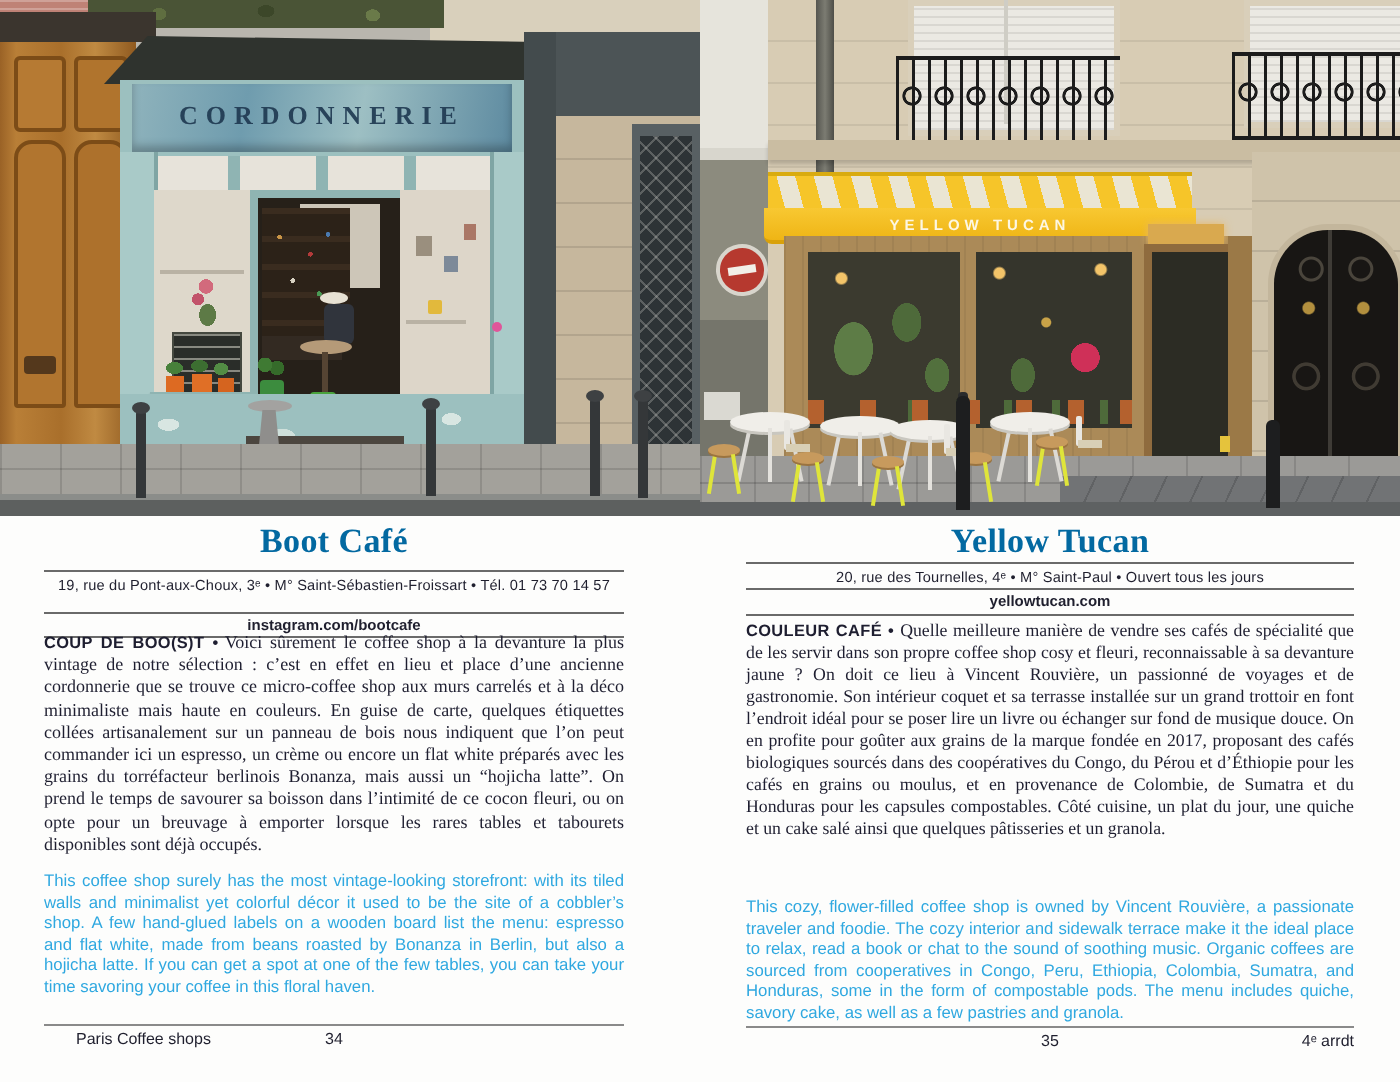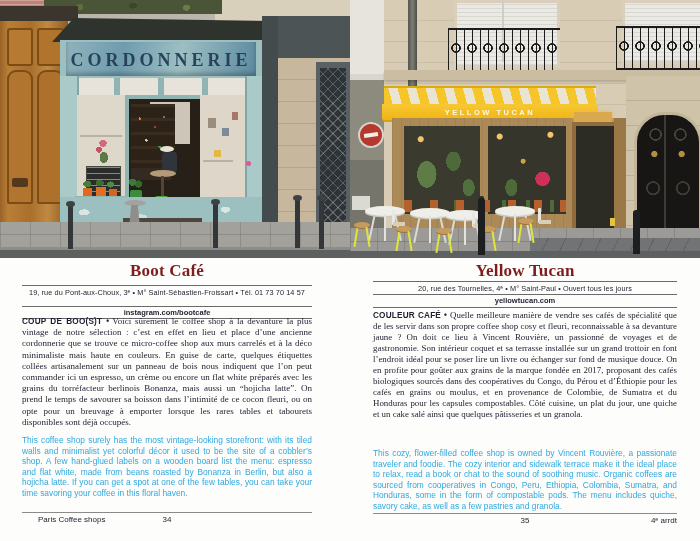--- a/index.html
+++ b/index.html
@@ -5,21 +5,21 @@
   html,body{margin:0;padding:0;background:#ffffff;}
   .spread{position:relative;width:700px;height:541px;background:#fdfdfc;overflow:hidden;
           font-family:"Liberation Sans",sans-serif;}
   .e{position:absolute;}
   .photo{position:absolute;top:0;width:350px;height:258px;overflow:hidden;}
 
   
   .pagecol{position:absolute;top:258px;height:283px;}
   .title{position:absolute;width:100%;text-align:center;
          font-family:"Liberation Serif",serif;font-weight:bold;font-size:17px;
-         color:#7f1d1d;letter-spacing:.2px;}
+         color:#0369a1;letter-spacing:.2px;}
   .rule{position:absolute;width:100%;border-top:1px solid #6a6a6a;height:0;}
   .addr{position:absolute;width:100%;text-align:center;font-size:7.3px;color:#1f1f2e;
         letter-spacing:.1px;}
   .site{position:absolute;width:100%;text-align:center;font-size:7.5px;font-weight:bold;color:#1f1f2e;}
   .body-fr{position:absolute;width:100%;font-family:"Liberation Serif",serif;
            font-size:9px;line-height:11.2px;text-align:justify;color:#1e1e30;}
   .body-fr .lead{font-family:"Liberation Sans",sans-serif;font-weight:bold;font-size:8.2px;
                  letter-spacing:.2px;margin-right:3px;}
   .pagecol.right .body-fr{font-size:8.9px;line-height:11px;}
   .body-en{position:absolute;width:100%;font-size:8.4px;line-height:10.5px;
@@ -54,21 +54,21 @@
   .chair::after{content:"";position:absolute;left:1px;top:12px;width:12px;height:3.5px;
                 background:#d8cfb6;}
   .shutter{position:absolute;background:#ebe9e3;border:3px solid #d9cfba;
            background-image:repeating-linear-gradient(0deg,rgba(0,0,0,.08) 0 1px,transparent 1px 4px);}
   .railing{position:absolute;border-top:2px solid #1c1c1c;border-bottom:3px solid #1c1c1c;
            background-image:
              radial-gradient(circle 5px at 8px 18px,transparent 3.2px,#1c1c1c 3.4px,#1c1c1c 4.6px,transparent 5px),
              repeating-linear-gradient(90deg,#1c1c1c 0 1.5px,transparent 1.5px 8px);
            background-size:16px 100%,auto;}
   .signtext{position:absolute;width:100%;text-align:center;
-            font-family:"Liberation Serif",serif;font-weight:bold;font-size:18px;
+            font-family:"Liberation Serif",serif;font-weight:bold;font-size:13px;
             letter-spacing:4px;color:#203a52;opacity:.92;}
   .awntext{position:absolute;width:100%;text-align:center;font-weight:bold;font-size:7.5px;
            letter-spacing:2.5px;color:#fdf7e3;}
 </style>
 </head>
 <body>
 
 <div class="spread">
 
   <section class="photo" style="left:0;background:#b9b6ae;">

